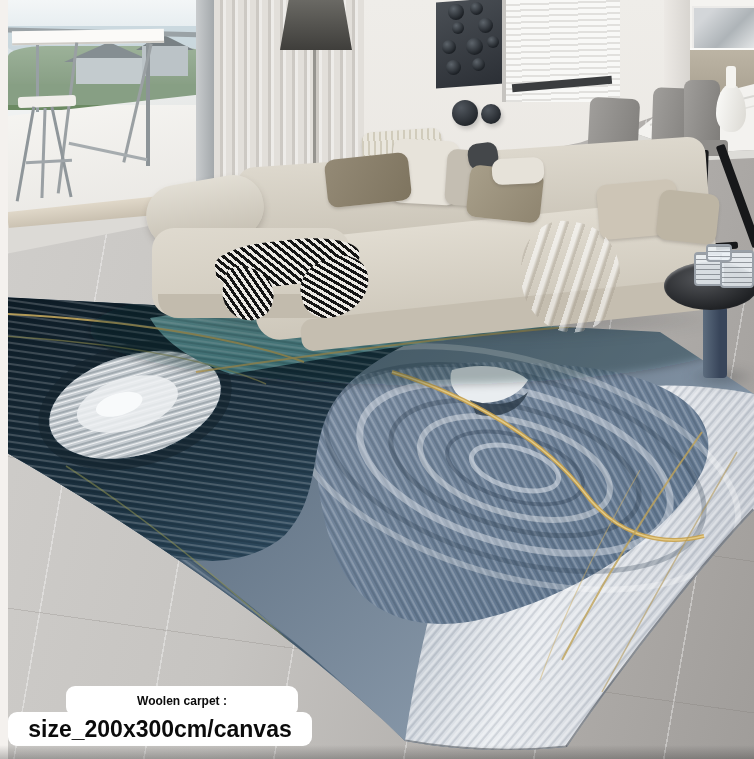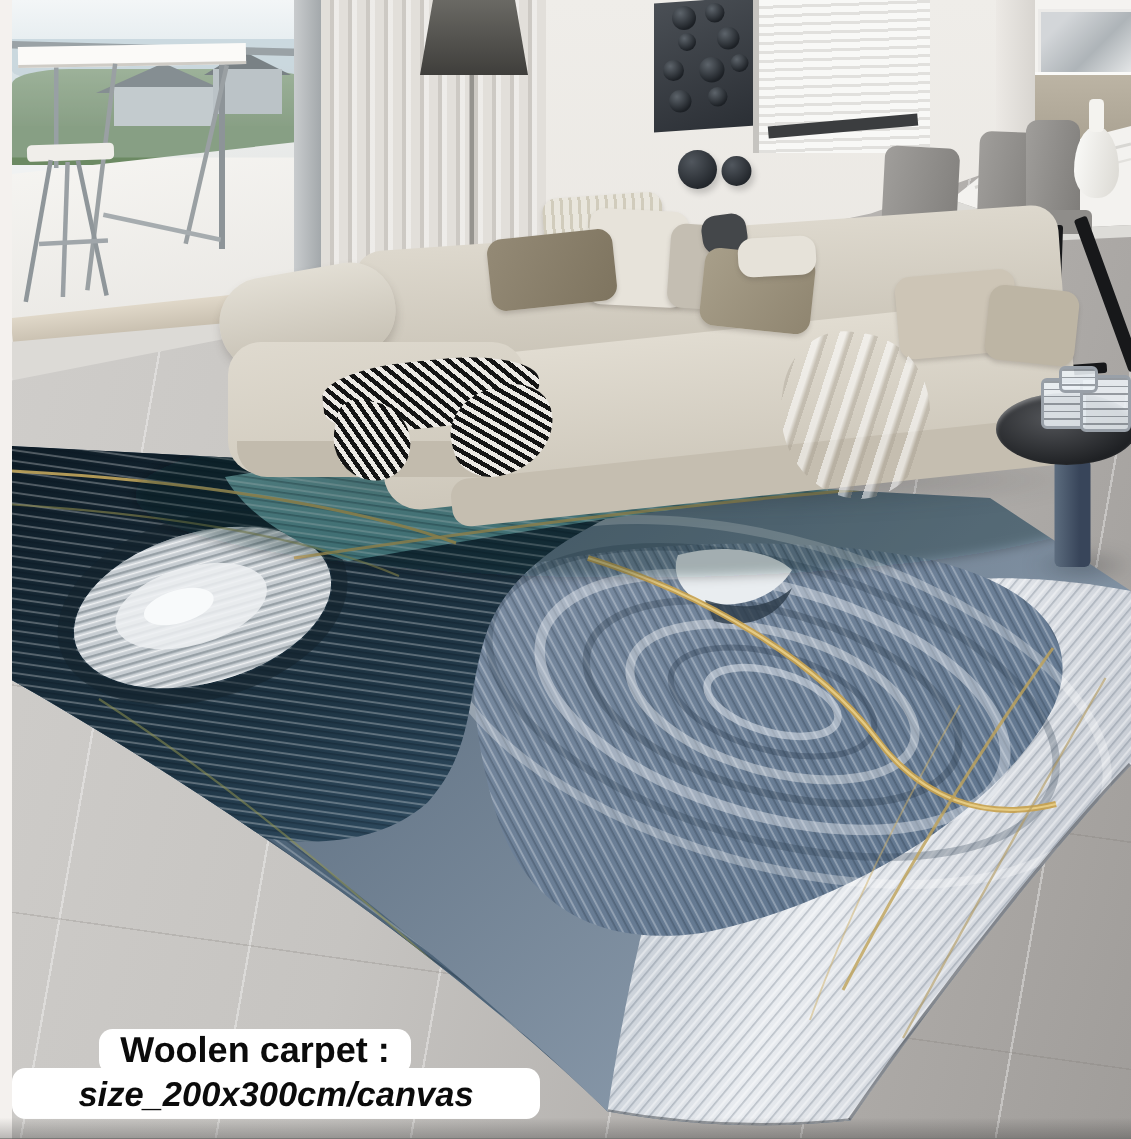--- a/index.html
+++ b/index.html
@@ -101,22 +101,22 @@
   .side-table-stem{left:703px;top:306px;width:24px;height:72px;border-radius:4px;
     background:linear-gradient(90deg,#5c6c7e,#38455a 70%);}
   .glass-box{background:rgba(236,241,246,.88);border:2px solid #99a0a8;border-radius:4px;
     background-image:repeating-linear-gradient(180deg,rgba(70,76,84,.5) 0 1px,transparent 1px 5px);}
   
   .price-tag{left:295px;top:552px;width:166px;height:52px;background:#131313;border-radius:12px;
     display:flex;align-items:center;justify-content:center;
     color:#fff;font-size:30px;font-weight:700;letter-spacing:.5px;}
   .caption-pill{background:#fff;border-radius:9px;display:flex;align-items:center;justify-content:center;
     color:#0b0b0b;font-weight:800;white-space:nowrap;}
-  .caption-line1{left:66px;top:686px;width:208px;height:30px;font-size:24px;}
-  .caption-line2{left:8px;top:712px;width:352px;height:34px;font-size:23px;font-style:italic;}
+  .caption-line1{left:66px;top:686px;width:232px;height:30px;font-size:12px;}
+  .caption-line2{left:8px;top:712px;width:304px;height:34px;font-size:23px;}
   .left-border{left:0;top:0;width:8px;height:759px;background:#f4f1ee;}
   .bottom-vignette{left:0;top:745px;width:754px;height:14px;background:linear-gradient(180deg,rgba(30,30,30,0),rgba(30,30,30,.28));}
 </style>
 </head>
 <body>
 
 <div class="scene">
 
   <div class="abs wall"></div>
 

